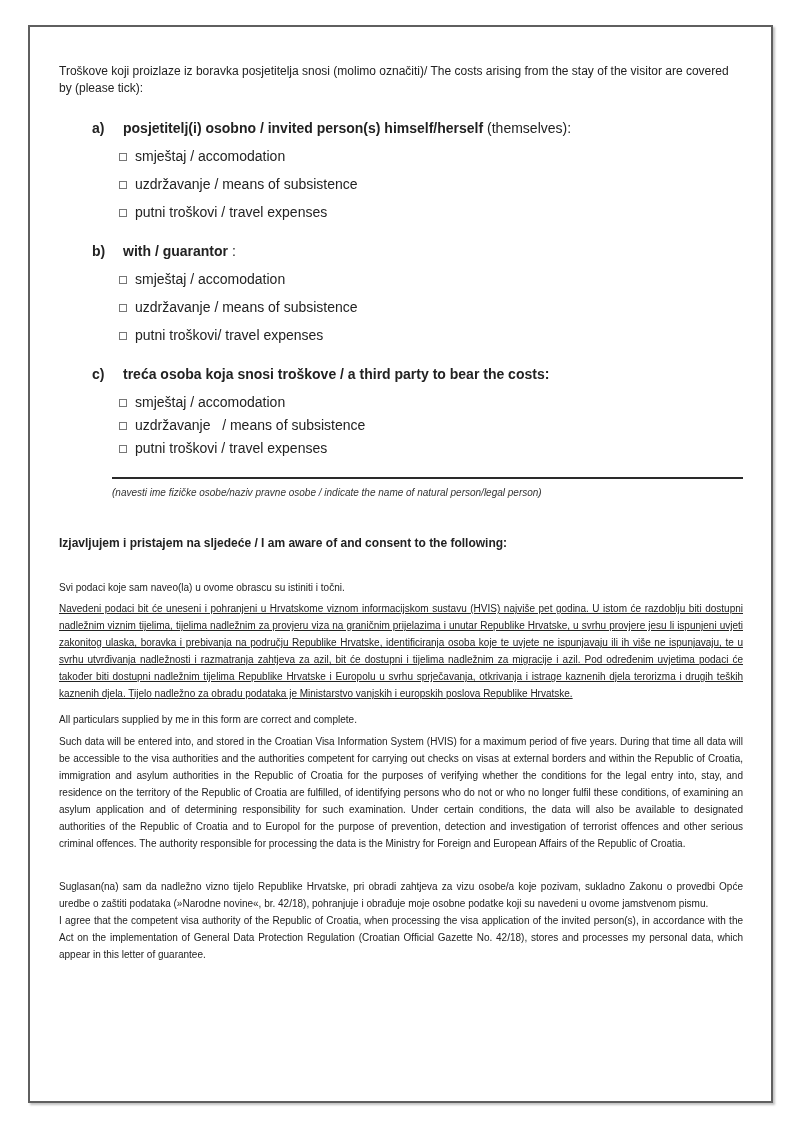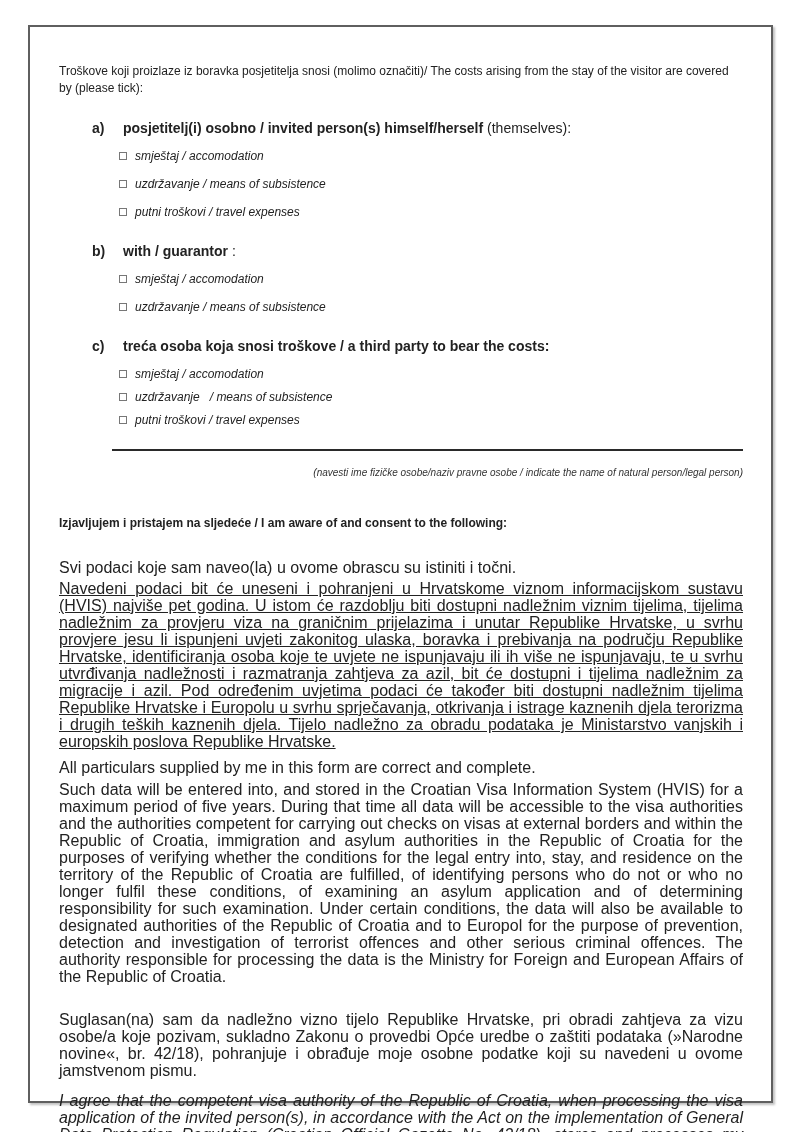--- a/index.html
+++ b/index.html
@@ -12,46 +12,46 @@
     box-shadow:2px 2px 2px rgba(120,120,120,.45);
   }
   .content { padding:36px 28px 0 29px; }
 
   .intro { font-size:12px; line-height:17px; }
 
   .sec-head { margin:23px 0 0 33px; font-size:14px; line-height:16px; }
   .sec-letter { display:inline-block; width:31px; font-weight:bold; }
   .sec-title-bold { font-weight:bold; }
   .items { margin-left:60px; }
-  .chk-item { margin-top:12px; font-size:12px; line-height:16px;font-style:italic; }
+  .chk-item { margin-top:12px; font-size:14px; line-height:16px; }
   .items.tight .chk-item { margin-top:7px; }
   .items .chk-item:first-child { margin-top:12px; }
   .chk {
     display:inline-block; width:8px; height:8px; border:1px solid #777;
     margin-right:8px; vertical-align:baseline; background:#fff; cursor:pointer;
   }
   .chk-label { white-space:pre-wrap; }
 
   .name-line-wrap { margin:21px 0 0 53px; }
   .name-line { border-top:2px solid #2a2a2a; height:0; }
   .name-caption {
-    text-align:right; font-style:italic; font-size:10px; color:#333;
-    margin-top:15px; line-height:13px;
+    text-align:left; font-style:italic; font-size:10px; color:#333;
+    margin-top:7px; line-height:13px;
   }
 
   .consent-heading { margin-top:36px; font-size:12px; font-weight:bold; line-height:16px; }
 
-  .para { font-size:16px; line-height:17px; }
+  .para { font-size:10px; line-height:17px; }
   .just { text-align:justify; }
   .p1 { margin-top:28px; }
   .p2 { margin-top:4px;text-decoration:underline; }
   .p3 { margin-top:9px; }
   .p4 { margin-top:5px; }
   .p5 { margin-top:26px; }
-  .p6 { margin-top:13px;font-style:italic; }
+  .p6 { margin-top:0; }
   .p7 { margin-top:30px; }
 </style>
 </head>
 <body>
 
 <div class="page">
   <div class="content">
 
     <p class="intro">Troškove koji proizlaze iz boravka posjetitelja snosi (molimo označiti)/ The costs arising from the stay of the visitor are covered by (please tick):</p>
 
@@ -75,20 +75,23 @@
     <div>
       <div class="sec-head">
         <span class="sec-letter">b)</span><span class="sec-title-bold">with / guarantor</span><span> :</span>
       </div>
       <div class="items">
         <div class="chk-item">
           <span class="chk"></span><span class="chk-label">smještaj / accomodation</span>
         </div>
         <div class="chk-item">
           <span class="chk"></span><span class="chk-label">uzdržavanje / means of subsistence</span>
+        </div>
+        <div class="chk-item">
+          <span class="chk"></span><span class="chk-label">putni troškovi/ travel expenses</span>
         </div>
       </div>
     </div>
 
     <div>
       <div class="sec-head">
         <span class="sec-letter">c)</span><span class="sec-title-bold">treća osoba koja snosi troškove / a third party to bear the costs:</span><span></span>
       </div>
       <div class="items tight">
         <div class="chk-item">

